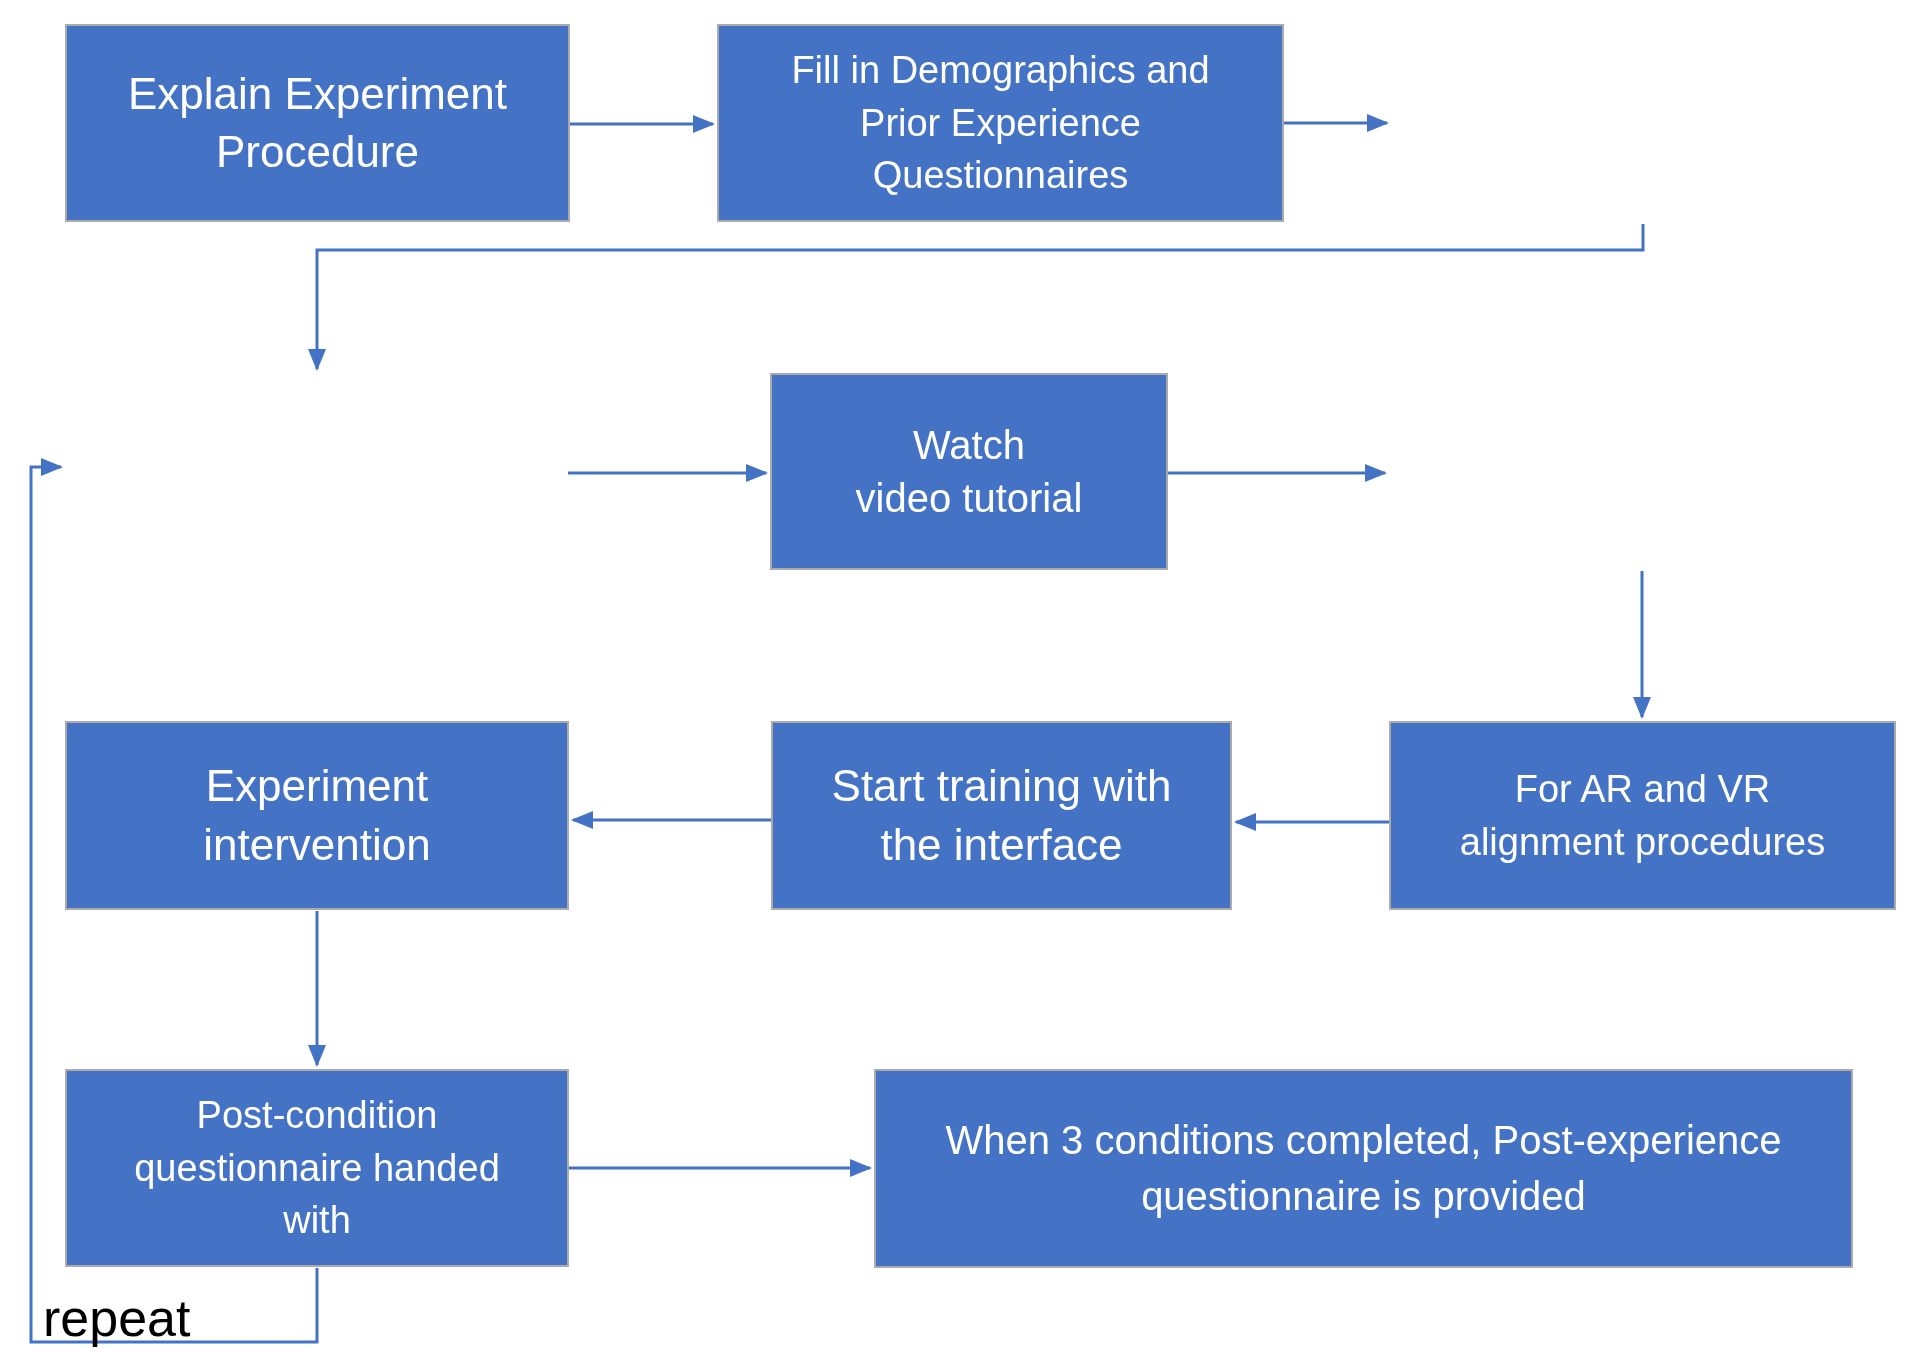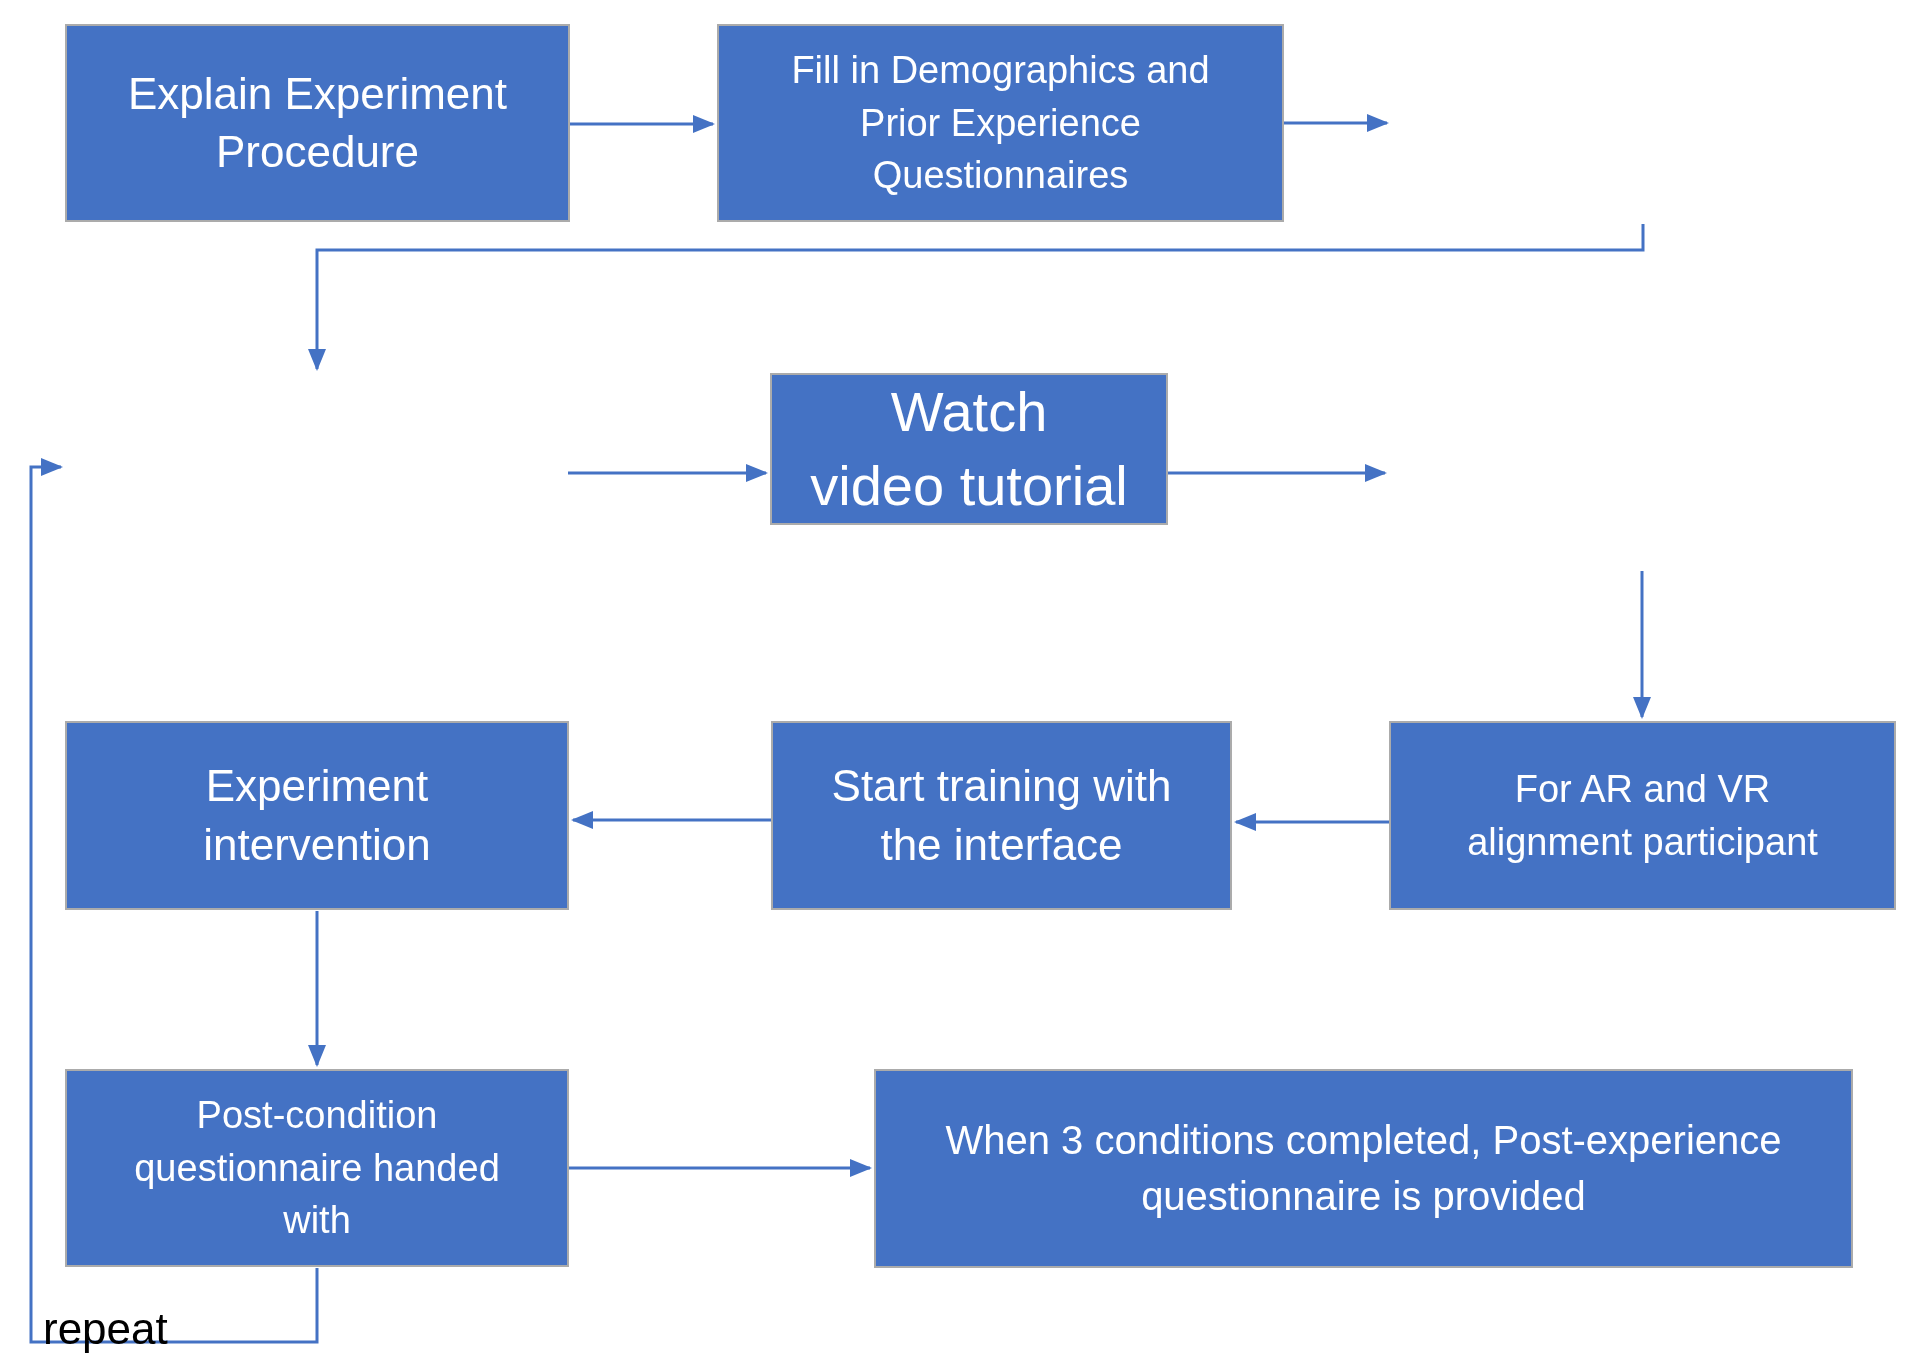--- a/index.html
+++ b/index.html
@@ -29,23 +29,22 @@
     color:var(--text);
     display:flex;align-items:center;justify-content:center;
     text-align:center;
     white-space:pre-line;
     line-height:1.32;
   }
   .node.small{line-height:1.38;}
   .repeat-label{
     position:absolute;
     left:43px;top:1288px;
-    font-size:44px;
+    font-size:52px;
     color:var(--repeat-text);
-    margin-top:16px;
   }
 </style>
 </head>
 <body>
 
 <div class="canvas">
 
   <svg class="connectors" width="1922" height="1371" viewBox="0 0 1922 1371">
     <defs>
       <marker id="arrowhead" markerUnits="userSpaceOnUse" markerWidth="24" markerHeight="20" refX="20" refY="9" orient="auto">
@@ -68,26 +67,26 @@
 
   <div class="node" style="left:65px;top:24px;width:505px;height:198px;font-size:44px">Explain Experiment
 Procedure</div>
 
   <div class="node small" style="left:717px;top:24px;width:567px;height:198px;font-size:38px">Fill in Demographics and
 Prior Experience
 Questionnaires</div>
 
 
 
-  <div class="node" style="left:770px;top:373px;width:398px;height:152px;font-size:56px">Watch
+  <div class="node" style="left:770px;top:373px;width:398px;height:197px;font-size:40px">Watch
 video tutorial</div>
 
 
   <div class="node small" style="left:1389px;top:721px;width:507px;height:189px;font-size:38px">For AR and VR
-alignment participant</div>
+alignment procedures</div>
 
   <div class="node" style="left:771px;top:721px;width:461px;height:189px;font-size:44px">Start training with
 the interface</div>
 
   <div class="node" style="left:65px;top:721px;width:504px;height:189px;font-size:44px">Experiment
 intervention</div>
 
   <div class="node small" style="left:65px;top:1069px;width:504px;height:198px;font-size:38px">Post-condition
 questionnaire handed
 with</div>

